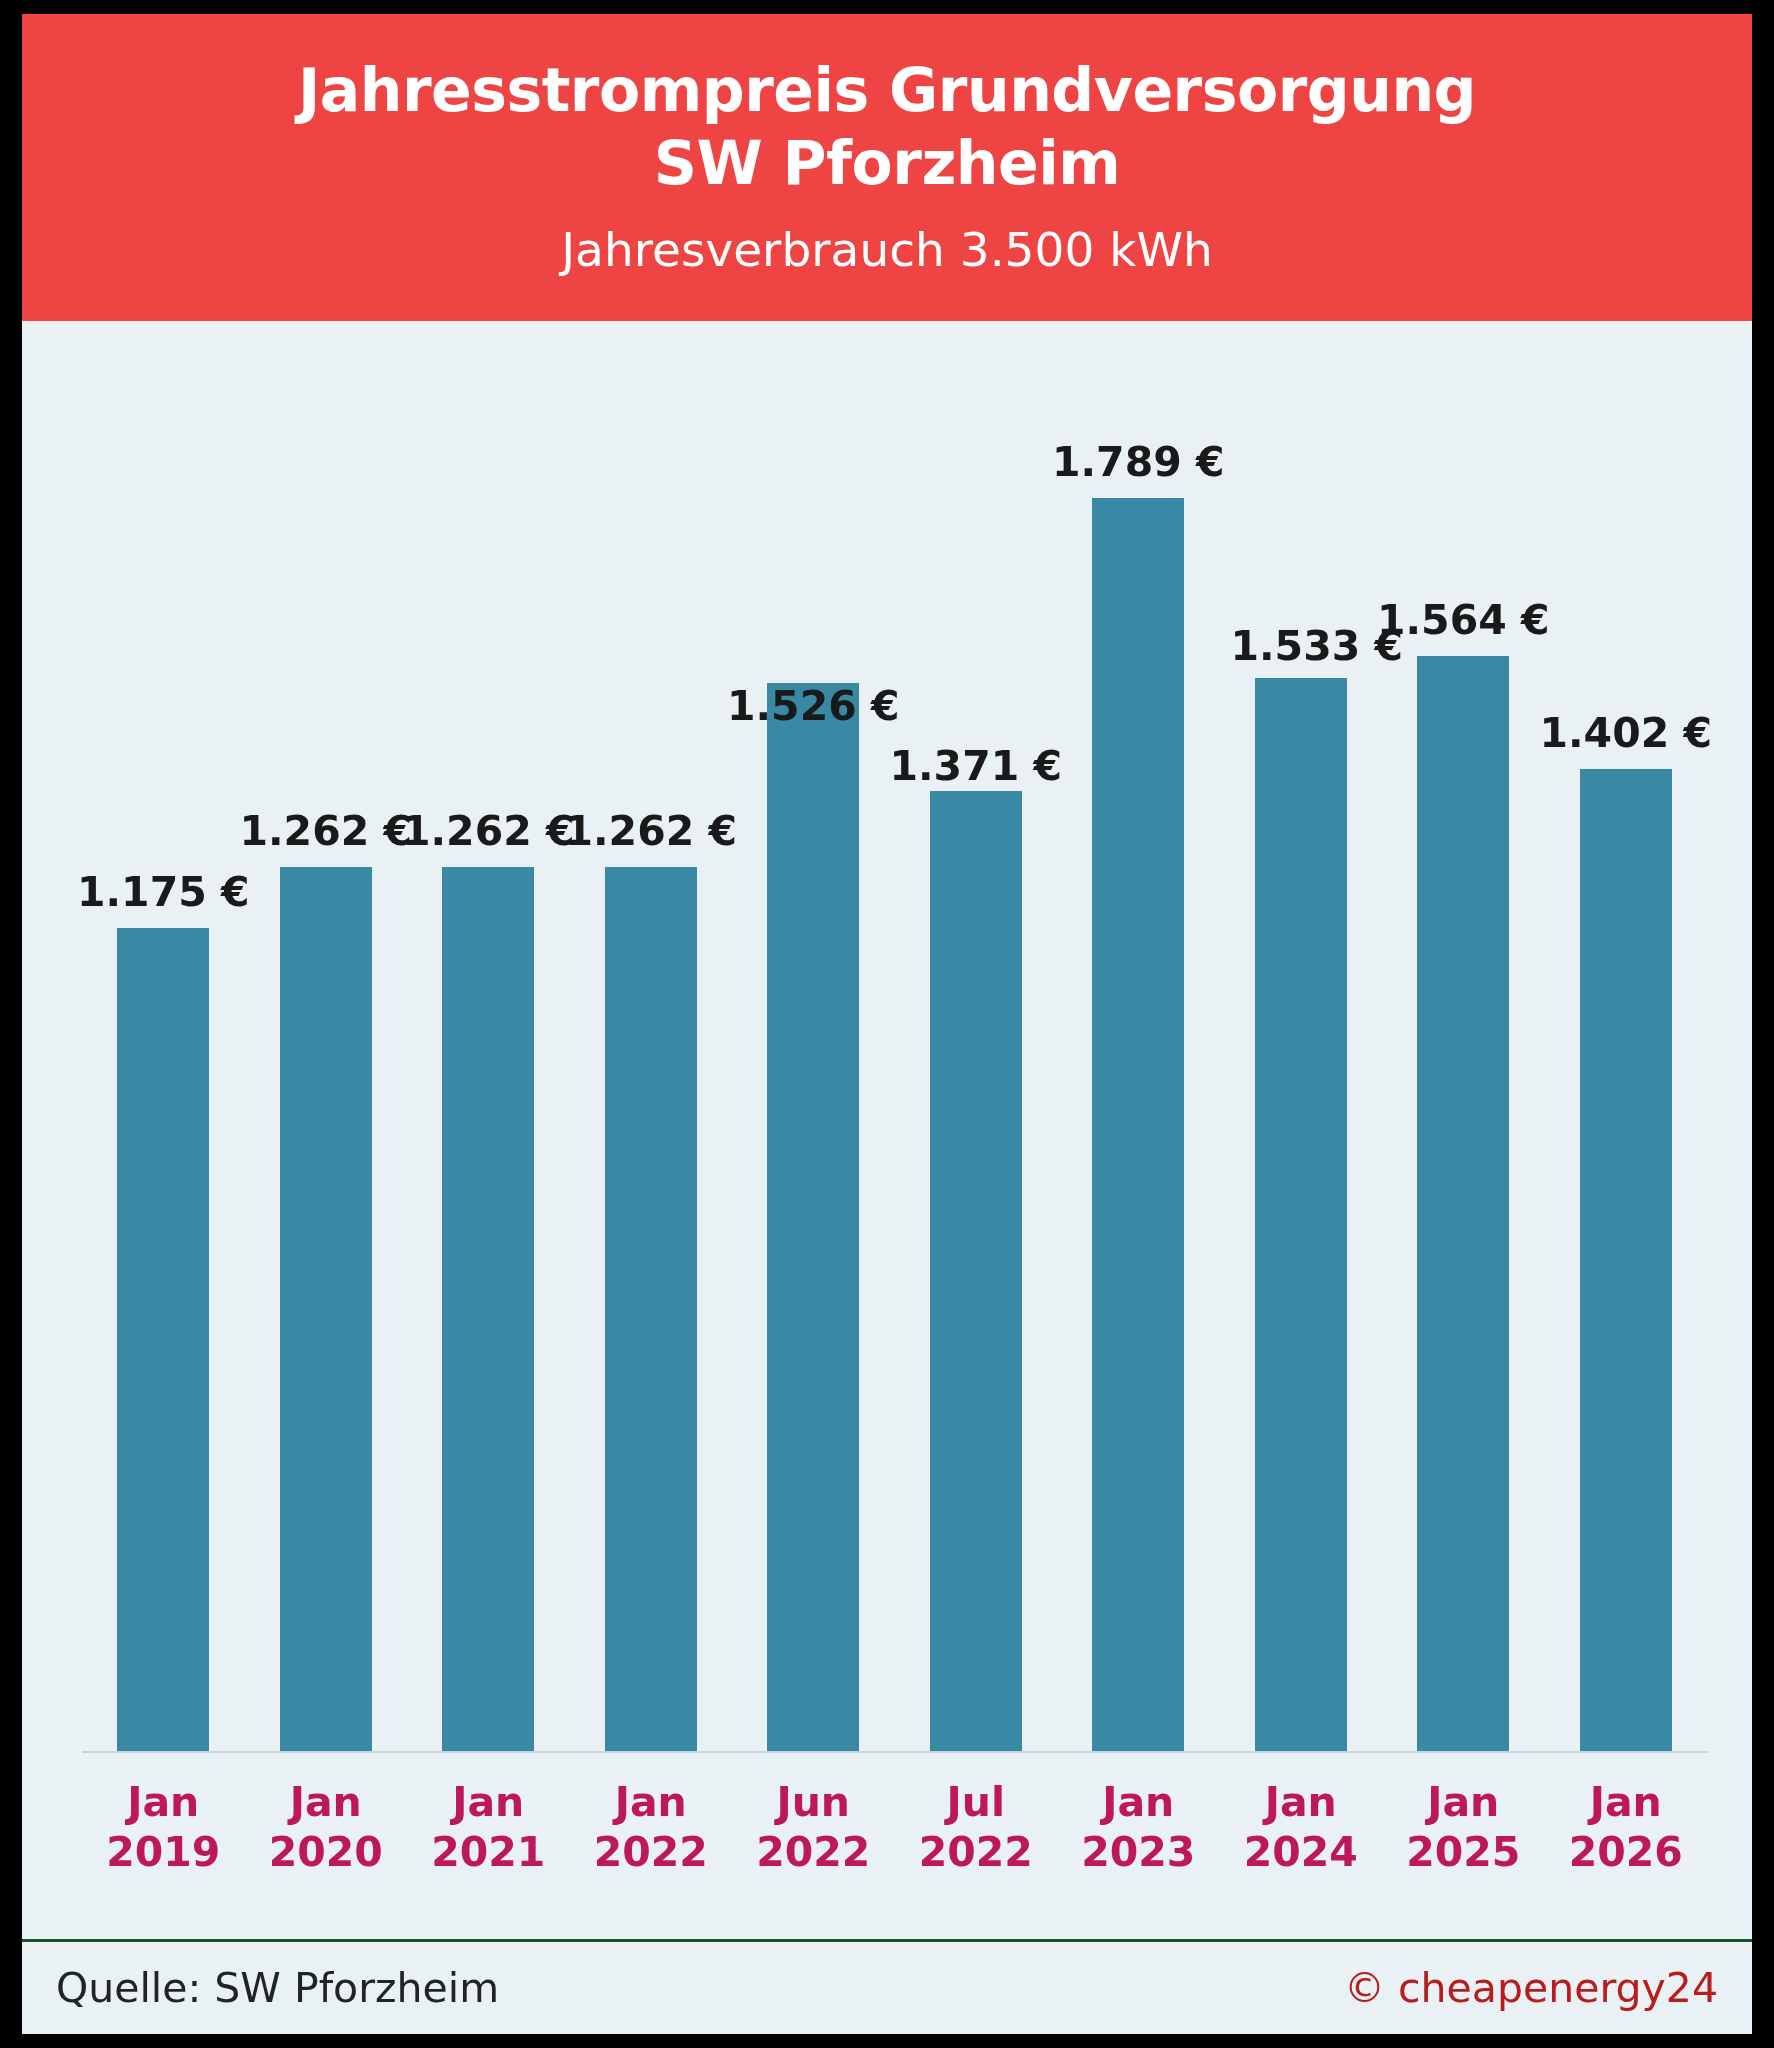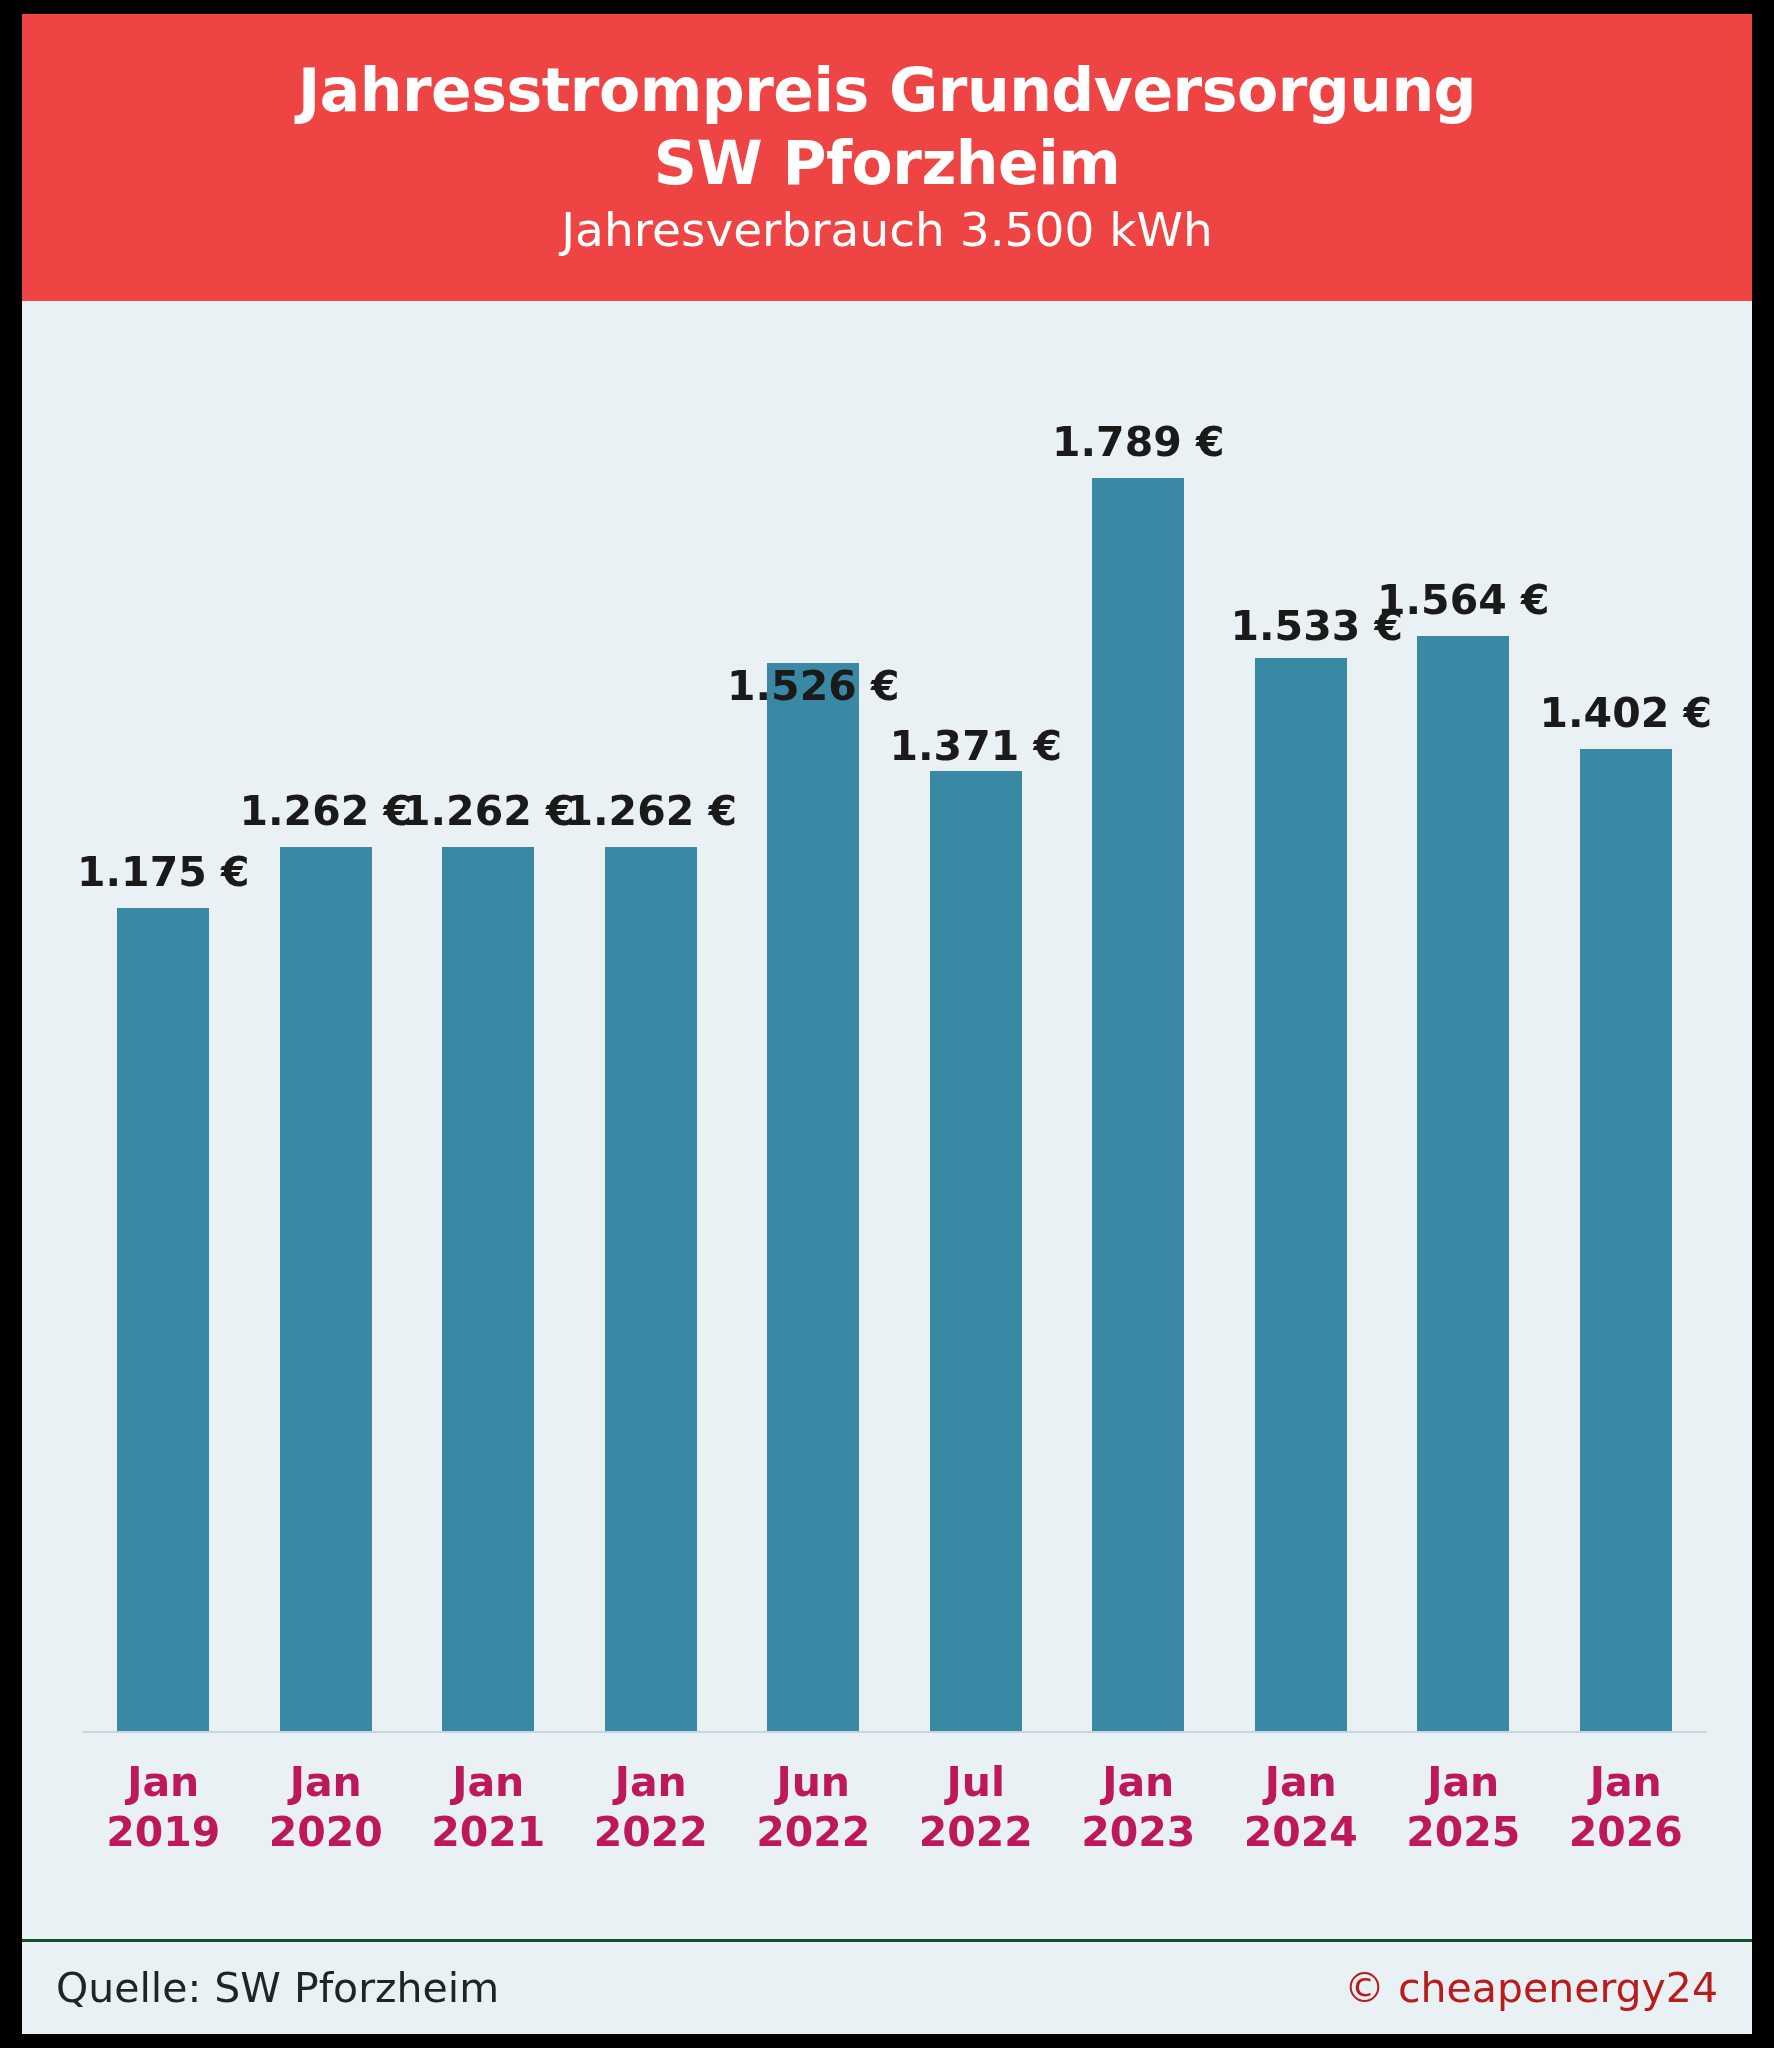--- a/index.html
+++ b/index.html
@@ -33,21 +33,21 @@
     color: #ffffff;
     font-size: 60px;
     font-weight: bold;
     line-height: 1.22;
     letter-spacing: -0.5px;
   }
   .header .subtitle {
     color: #ffffff;
     font-size: 47px;
     font-weight: normal;
-    margin-top: 2px;
+    margin-top: 22px;
     line-height: 1.2;
   }
   .plot-wrap {
     position: relative;
     flex: 1 1 auto;
     background: #e9f1f5;
     overflow: hidden;
   }
   .plot {
     position: absolute;

